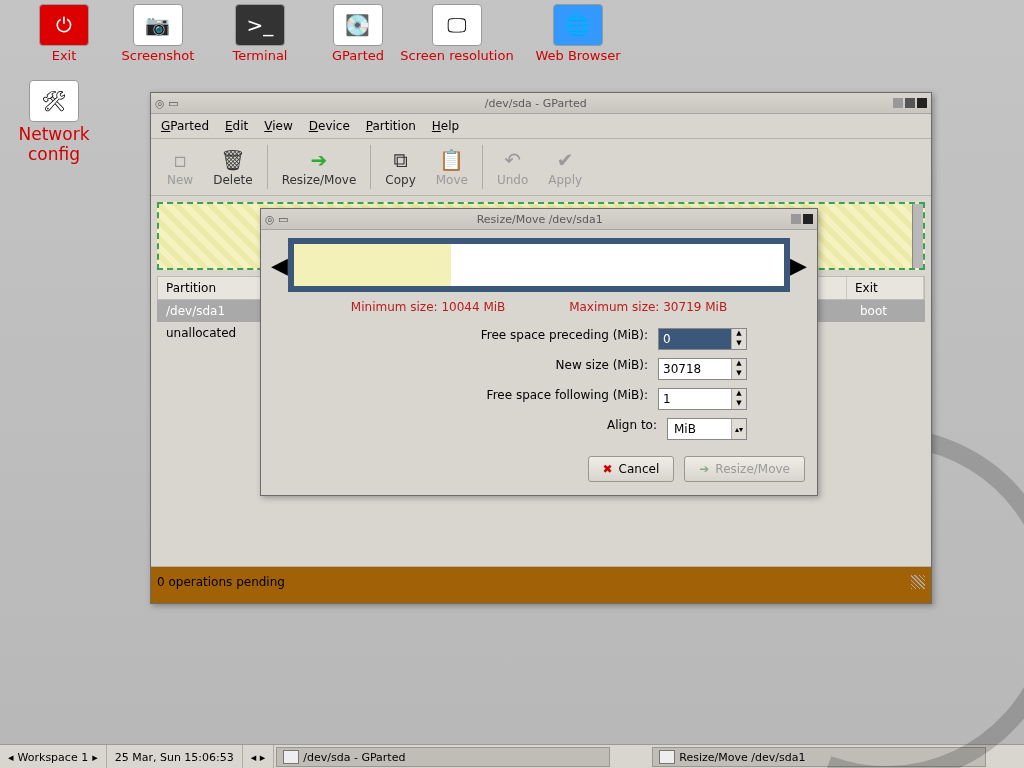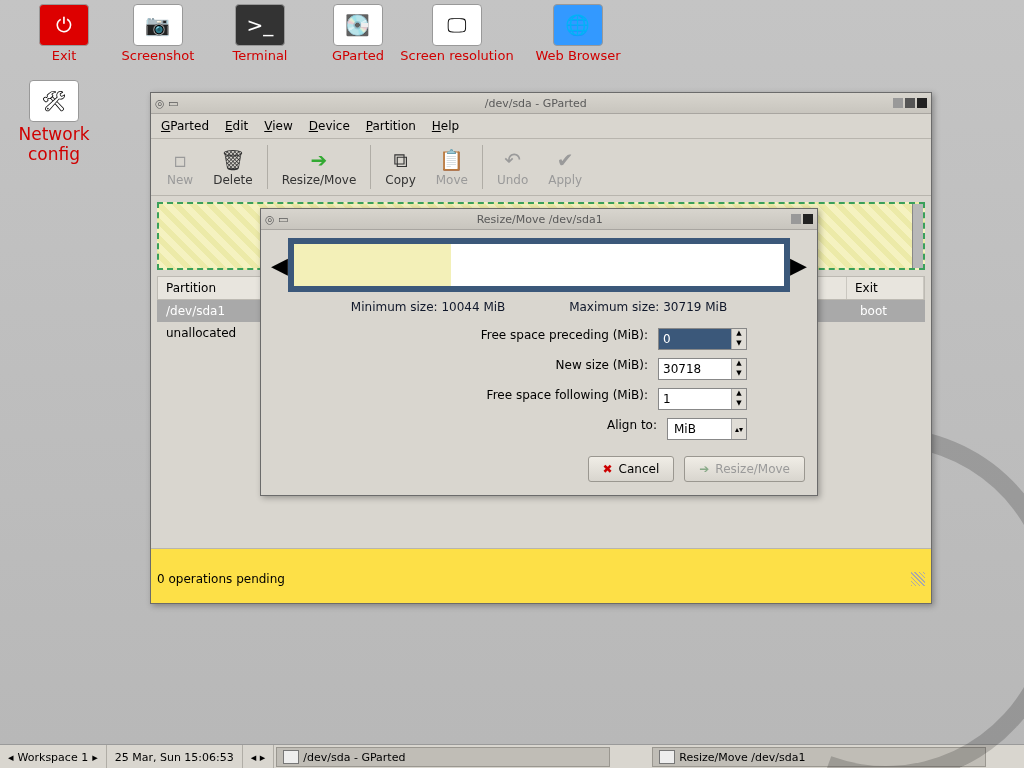--- a/index.html
+++ b/index.html
@@ -26,28 +26,28 @@
 .tsep{width:1px;height:44px;background:#b0ada6;margin:0 4px}
 .devsel{margin-left:auto;display:flex;align-items:center;border:1px solid #a8a5a0;background:#e8e5de;padding:3px 6px;cursor:pointer}
 .devsel .hdd{width:18px;height:14px;background:linear-gradient(#8c8,#494);margin-right:6px;border:1px solid #555}
 .devsel .dd{margin-left:8px;border-left:1px solid #aaa;padding-left:6px}
 .partvis{margin:6px;height:64px;border:2px dashed #3aa05a;background:repeating-linear-gradient(45deg,#f5f2c0,#f5f2c0 6px,#eceaa8 6px,#eceaa8 12px);position:relative}
 .partvis .rightstripe{position:absolute;right:0;top:0;bottom:0;width:10px;background:#b8b8b8;border-left:1px solid #888}
 .tblh{display:flex;background:#e8e5de;border:1px solid #bdbab3;margin:0 6px}
 .tblh div{padding:4px 8px;border-right:1px solid #cac7c0}
 .tblrow{display:flex;padding:3px 8px;margin:0 6px;border:1px solid transparent}
 .tblrow.sel{background:#a9a9a9;color:#fff}
-.statusbar{position:absolute;bottom:0;left:0;right:0;height:20px;background:#fde047;border-top:1px solid #b8b5ae;padding:17px 6px;display:flex;align-items:flex-end}
+.statusbar{position:absolute;bottom:0;left:0;right:0;height:20px;background:#a16207;border-top:1px solid #b8b5ae;padding:8px 6px;display:flex;align-items:flex-start}
 .statusbar .grip{margin-left:auto;width:14px;height:14px;background:repeating-linear-gradient(45deg,#aaa,#aaa 1px,transparent 1px,transparent 3px)}
 
 .partslider{margin:14px 10px;height:42px;display:flex;align-items:center}
 .partslider .arr{font-size:22px;cursor:ew-resize}
 .partslider .track{flex:1;height:42px;border:6px solid #3b587a;background:#fff;position:relative}
 .partslider .used{position:absolute;left:0;top:0;bottom:0;width:32%;background:#f3f0b8}
-.sizes{text-align:center;font-size:12px;color:#0f172a;margin-bottom:10px}
+.sizes{text-align:center;font-size:12px;color:#b91c1c;margin-bottom:10px}
 .sizes span{margin:0 30px}
 .formrow{display:flex;justify-content:flex-end;padding:4px 70px 4px 0}
 .formrow label{margin-right:10px}
 .spin{display:flex;border:1px solid #888;background:#fff}
 .spin input{width:64px;border:0;padding:3px 4px;font:inherit}
 .spin input.sel{background:#3b587a;color:#fff}
 .spin .btns{width:14px;display:flex;flex-direction:column;border-left:1px solid #aaa}
 .spin .btns span{flex:1;font-size:7px;text-align:center;cursor:pointer;background:#e0ddd6}
 .combo{display:flex;border:1px solid #888;background:#fff;width:78px}
 .combo span:first-child{flex:1;padding:3px 6px}

